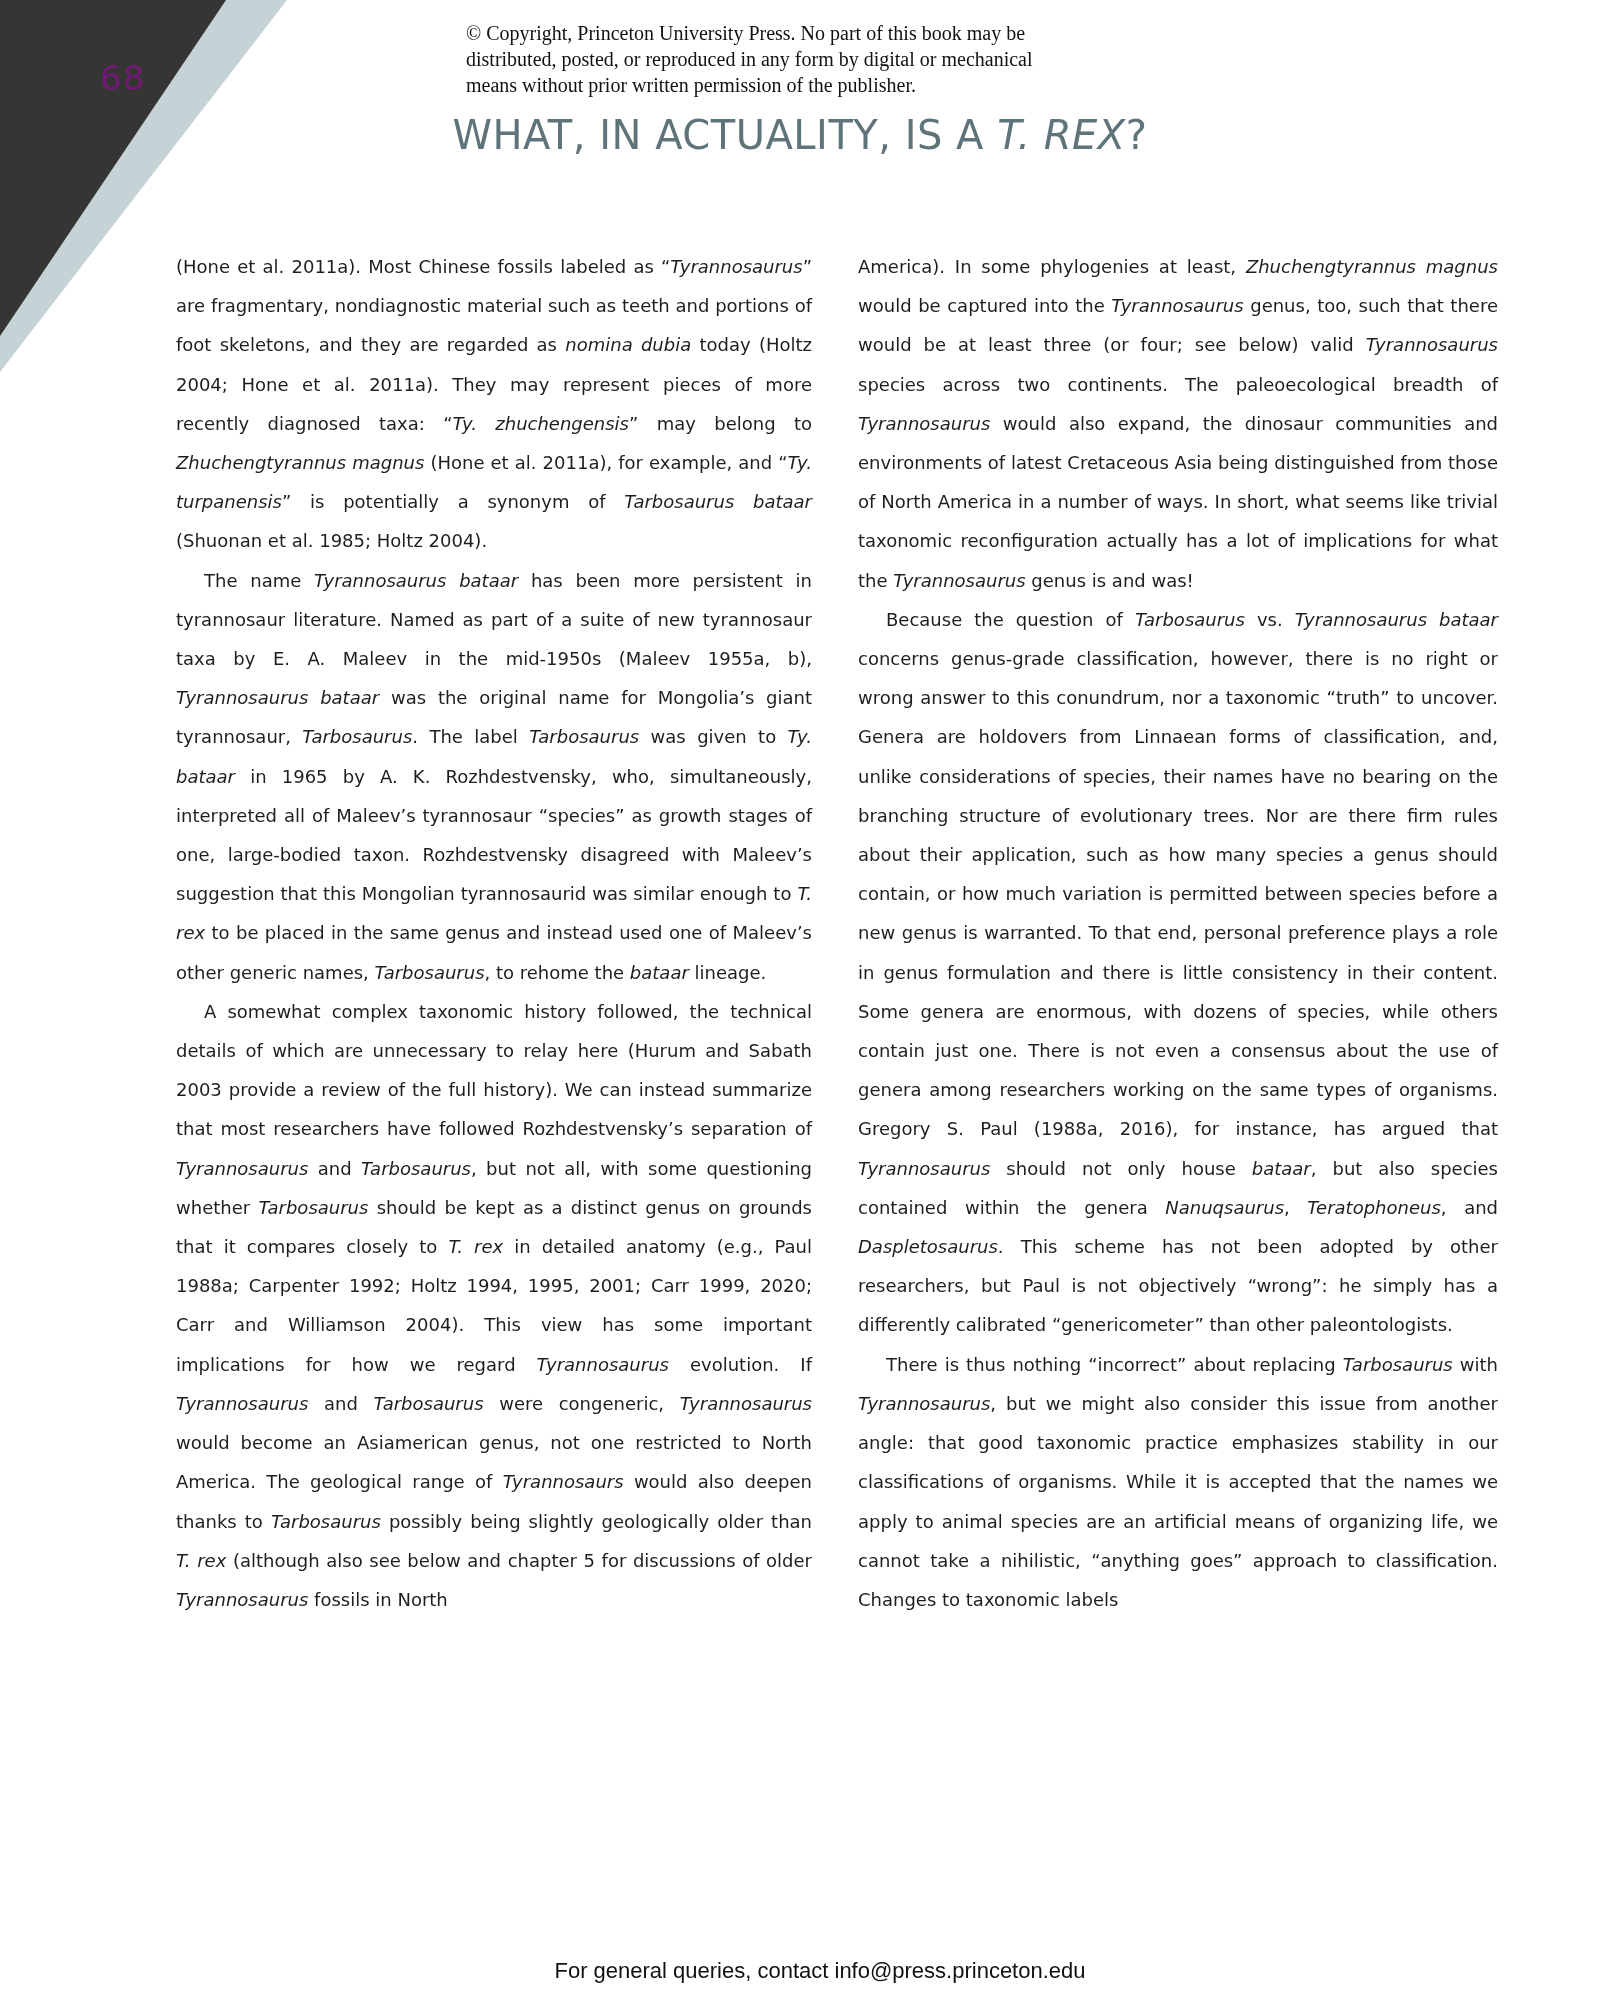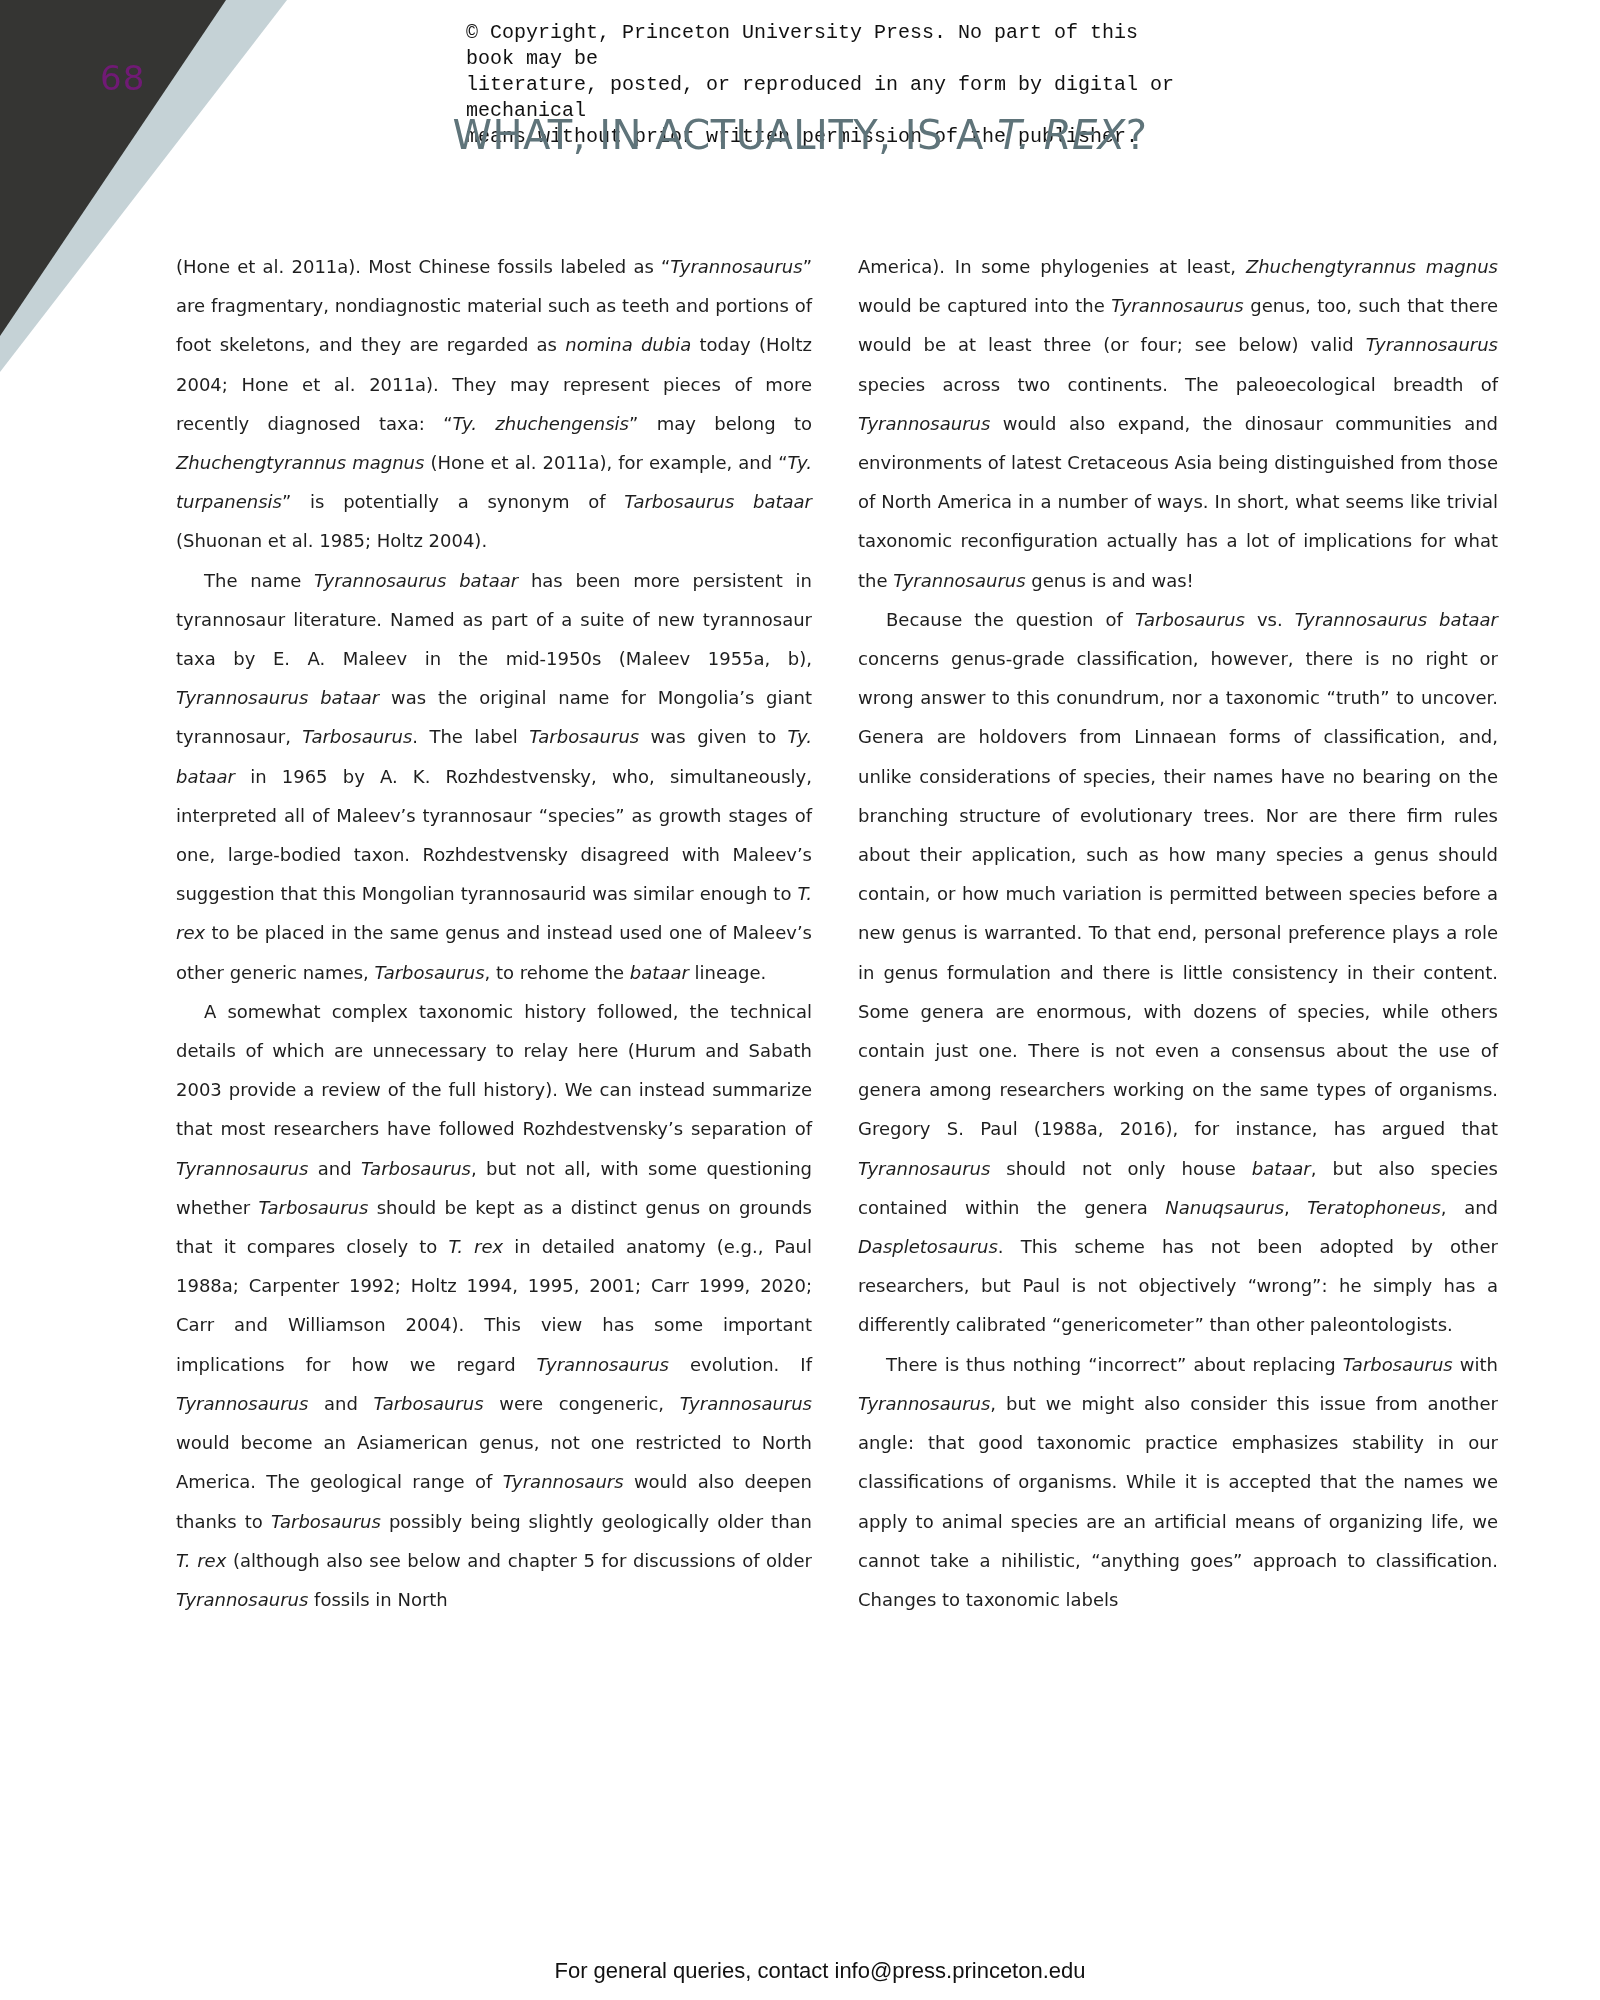--- a/index.html
+++ b/index.html
@@ -5,21 +5,21 @@
   html, body { margin: 0; padding: 0; background: #ffffff; }
   body { width: 1600px; height: 2000px; position: relative; overflow: hidden; }
   .corner { position: absolute; left: 0; top: 0; }
   .page-num {
     position: absolute; left: 100px; top: 58px;
     font-family: "DejaVu Sans", sans-serif; font-size: 34px; color: #701a75;
     letter-spacing: 1px;
   }
   .copyright {
     position: absolute; left: 466px; top: 20px; width: 720px;
-    font-family: Liberation Mono, monospace; font-size: 20px; line-height: 26px; color: #111;
+    font-family: Liberation Serif, serif; font-size: 20px; line-height: 26px; color: #111;
   }
   .chapter-title {
     position: absolute; left: 0; width: 1600px; top: 112px; text-align: center;
     font-family: "DejaVu Sans", sans-serif; font-size: 40px; color: #5f747a;
     letter-spacing: 0.5px;
   }
   .col {
     position: absolute; top: 247px;
     font-family: "DejaVu Sans", sans-serif; font-size: 18px; line-height: 39.2px; color: #1e1e1e;
     text-align: justify; hyphens: manual; margin-left: 40px;
@@ -39,21 +39,21 @@
 
 <svg class="corner" width="300" height="380" viewBox="0 0 300 380">
   <polygon points="0,0 287,0 0,372" fill="#c5d2d6"></polygon>
   <polygon points="0,0 226,0 0,336" fill="#353533"></polygon>
 </svg>
 
 <div class="page-num">68</div>
 
 <div class="copyright">
   <div>© Copyright, Princeton University Press. No part of this book may be</div>
-  <div>literature, posted, or reproduced in any form by digital or mechanical</div>
+  <div>distributed, posted, or reproduced in any form by digital or mechanical</div>
   <div>means without prior written permission of the publisher.</div>
 </div>
 
 <div class="chapter-title"><span>WHAT, IN ACTUALITY, IS A </span><i>T. REX</i><span>?</span></div>
 
 <div class="col left">
     <p><span>(Hone et al. 2011a). Most Chinese fossils labeled as “</span><i>Tyrannosaurus</i><span>” are fragmentary, nondiagnostic material such as teeth and portions of foot skeletons, and they are regarded as </span><i>nomina dubia</i><span> today (Holtz 2004; Hone et al. 2011a). They may represent pieces of more recently diagnosed taxa: “</span><i>Ty. zhuchengensis</i><span>” may belong to </span><i>Zhuchengtyrannus magnus</i><span> (Hone et al. 2011a), for example, and “</span><i>Ty. turpanensis</i><span>” is potentially a synonym of </span><i>Tarbosaurus bataar</i><span> (Shuonan et al. 1985; Holtz 2004).</span></p>
     <p class="indent"><span>The name </span><i>Tyrannosaurus bataar</i><span> has been more persistent in tyrannosaur literature. Named as part of a suite of new tyrannosaur taxa by E. A. Maleev in the mid-1950s (Maleev 1955a, b), </span><i>Tyrannosaurus bataar</i><span> was the original name for Mongolia’s giant tyrannosaur, </span><i>Tarbosaurus</i><span>. The label </span><i>Tarbosaurus</i><span> was given to </span><i>Ty. bataar</i><span> in 1965 by A. K. Rozhdestvensky, who, simultaneously, interpreted all of Maleev’s tyrannosaur “species” as growth stages of one, large-bodied taxon. Rozhdestvensky disagreed with Maleev’s suggestion that this Mongolian tyrannosaurid was similar enough to </span><i>T. rex</i><span> to be placed in the same genus and instead used one of Maleev’s other generic names, </span><i>Tarbosaurus</i><span>, to rehome the </span><i>bataar</i><span> lineage.</span></p>
     <p class="indent"><span>A somewhat complex taxonomic history followed, the technical details of which are unnecessary to relay here (Hurum and Sabath 2003 provide a review of the full history). We can instead summarize that most researchers have followed Rozhdestvensky’s separation of </span><i>Tyrannosaurus</i><span> and </span><i>Tarbosaurus</i><span>, but not all, with some questioning whether </span><i>Tarbosaurus</i><span> should be kept as a distinct genus on grounds that it compares closely to </span><i>T. rex</i><span> in detailed anatomy (e.g., Paul 1988a; Carpenter 1992; Holtz 1994, 1995, 2001; Carr 1999, 2020; Carr and Williamson 2004). This view has some important implications for how we regard </span><i>Tyrannosaurus</i><span> evolution. If </span><i>Tyrannosaurus</i><span> and </span><i>Tarbosaurus</i><span> were congeneric, </span><i>Tyrannosaurus</i><span> would become an Asiamerican genus, not one restricted to North America. The geological range of </span><i>Tyrannosaurs</i><span> would also deepen thanks to </span><i>Tarbosaurus</i><span> possibly being slightly geologically older than </span><i>T. rex</i><span> (although also see below and chapter 5 for discussions of older </span><i>Tyrannosaurus</i><span> fossils in North</span></p>
   </div>

